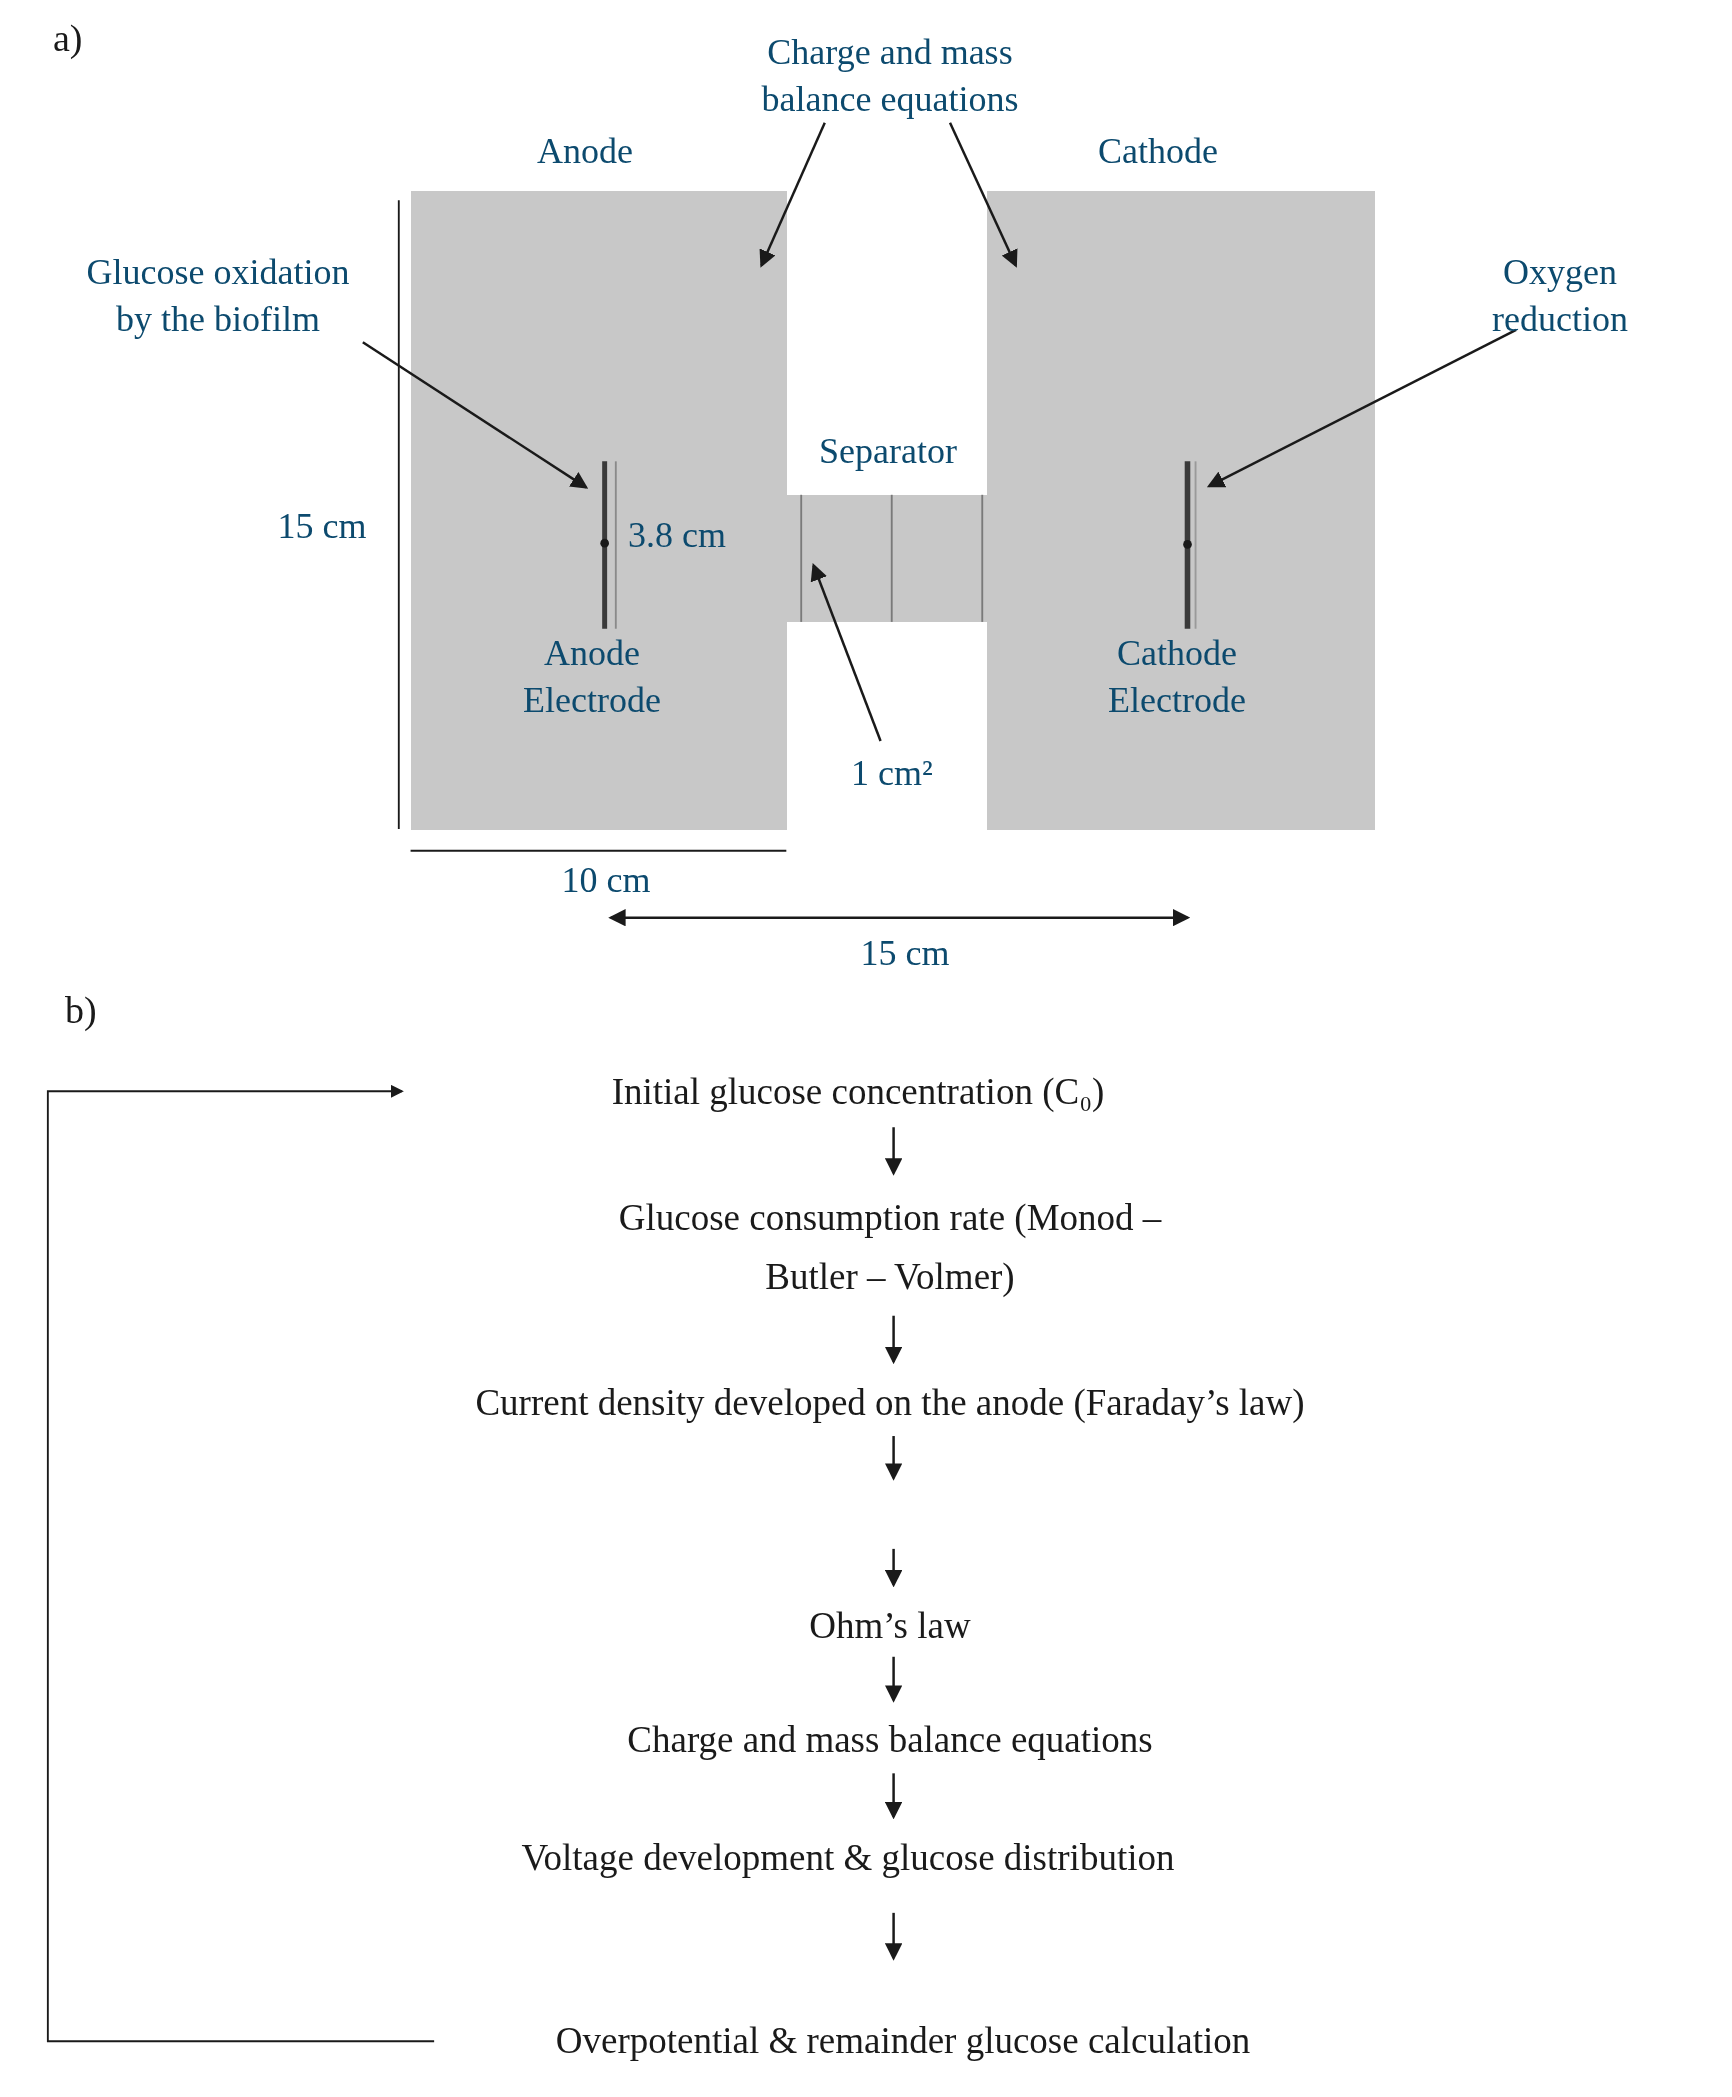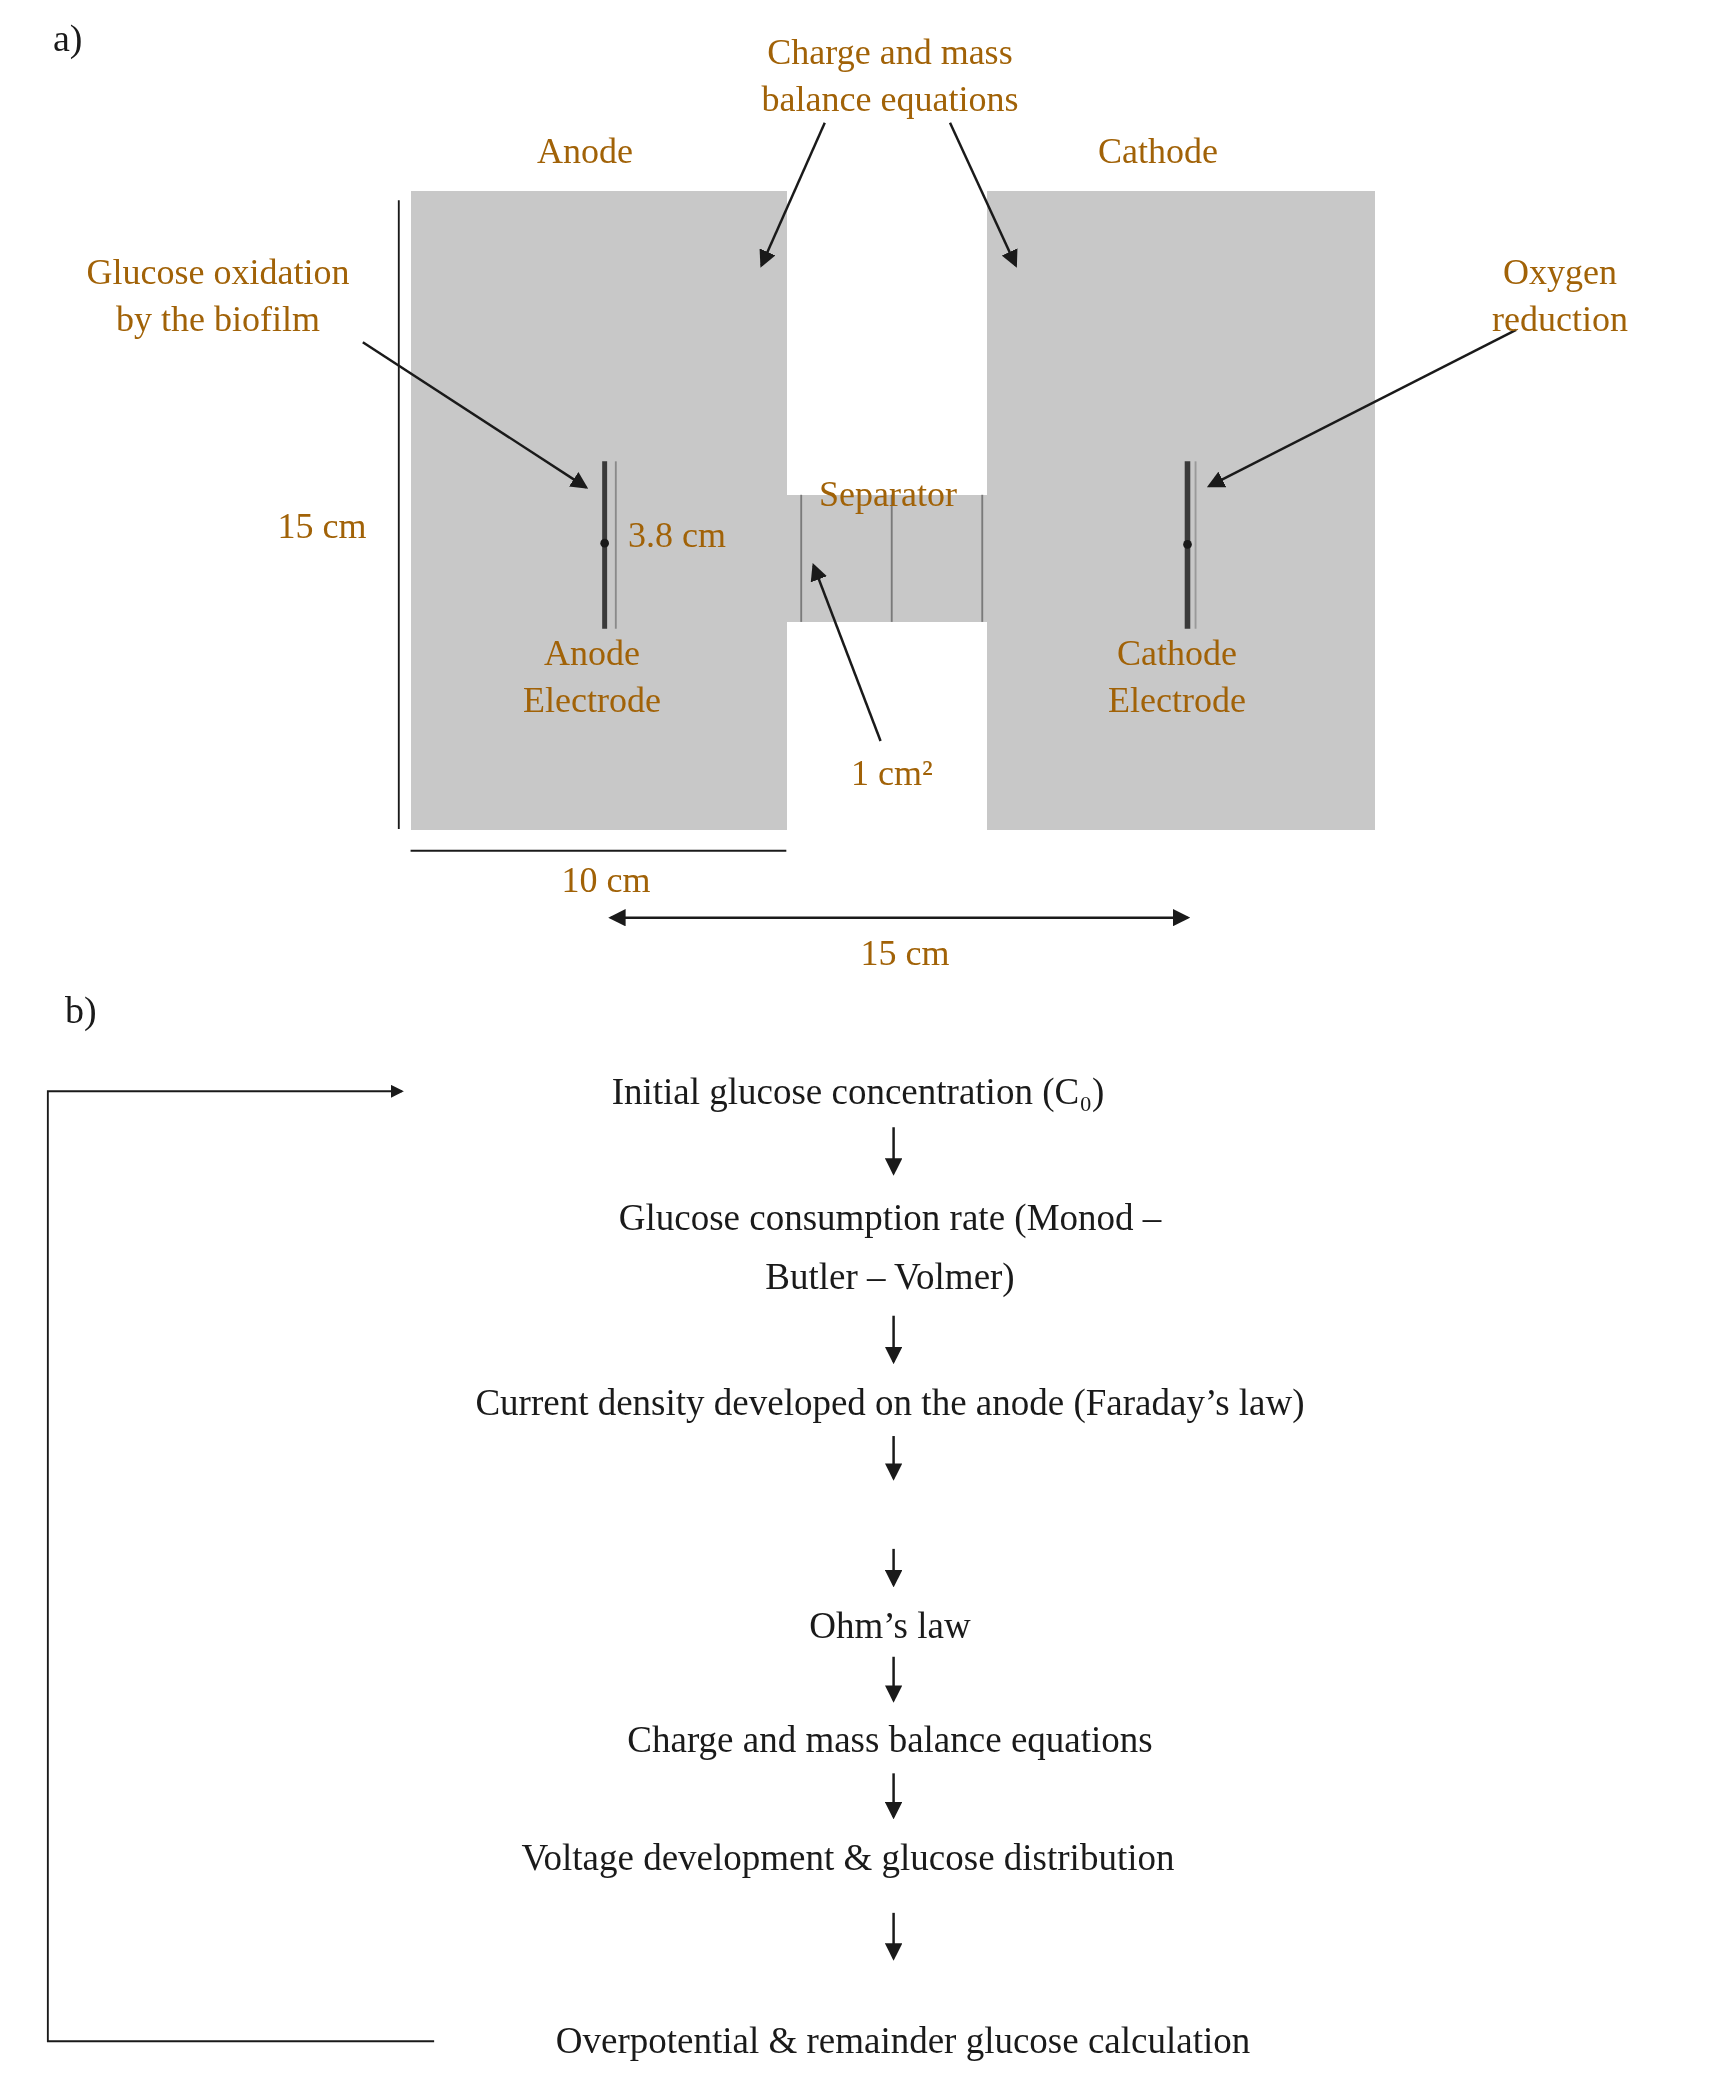--- a/index.html
+++ b/index.html
@@ -20,21 +20,21 @@
     background:var(--chamber_fill,#c8c8c8);
   }
   .sep-band {
     background:var(--chamber_fill,#c8c8c8);
   }
   .lbl {
     position:absolute;
     font-size:36px;
     line-height:47px;
     white-space:pre-line;
-    color:#a16207;
+    color:#0c4a6e;
   }
   .ctr {
     text-align:center;
     transform:translateX(-50%);
   }
   .panel-letter {
     position:absolute;
     font-size:38px;
     line-height:43px;
   }
@@ -116,21 +116,21 @@
 
   <div class="lbl ctr" style="left:585px; top:128px;">Anode</div>
 
   <div class="lbl ctr" style="left:1158px; top:128px;">Cathode</div>
 
   <div class="lbl ctr" style="left:218px; top:249px;">Glucose oxidation
 by the biofilm</div>
 
   <div class="lbl ctr" style="left:1560px; top:249px;">Oxygen reduction</div>
 
-  <div class="lbl ctr" style="left:888px; top:428px;margin-top:43px;">Separator</div>
+  <div class="lbl ctr" style="left:888px; top:428px;">Separator</div>
 
   <div class="lbl" style="left:628px; top:512px;">3.8 cm</div>
 
   <div class="lbl ctr" style="left:592px; top:630px;">Anode
 Electrode</div>
 
   <div class="lbl ctr" style="left:1177px; top:630px;">Cathode
 Electrode</div>
 
   <div class="lbl ctr" style="left:322px; top:503px;">15 cm</div>

